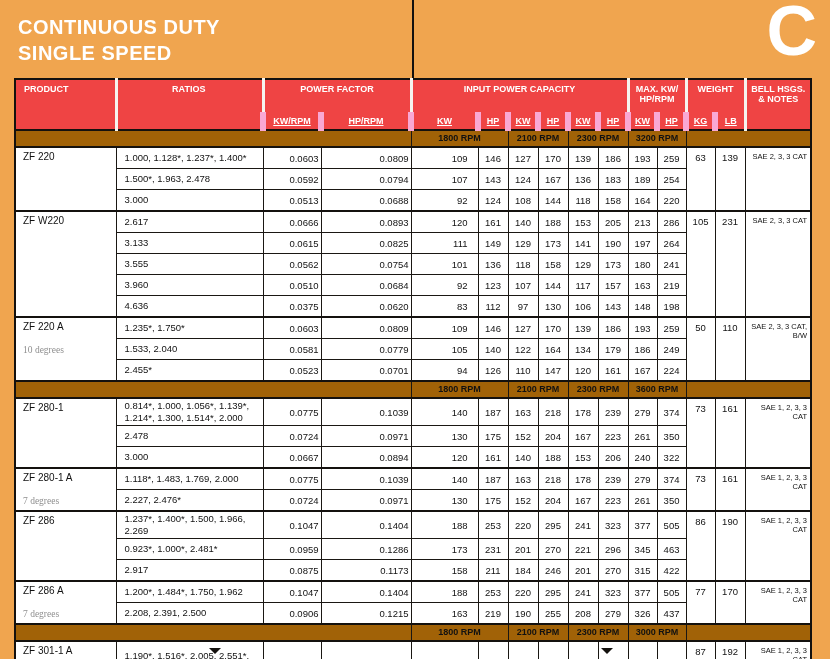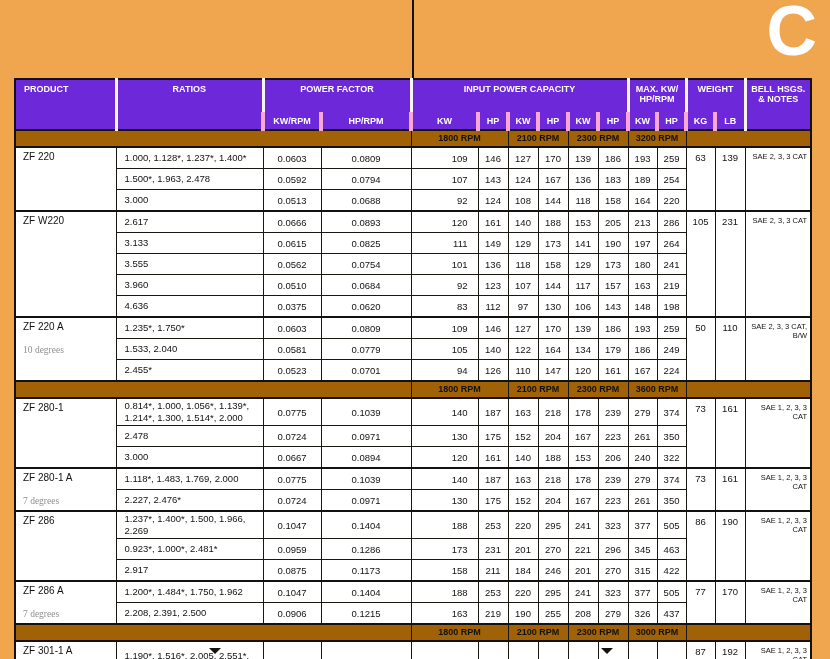--- a/index.html
+++ b/index.html
@@ -9,49 +9,53 @@
   
   .titleblock{position:absolute;left:18px;top:14px;color:#fff;font-weight:bold;
     font-size:20px;line-height:26px;letter-spacing:0.5px;}
   .fold-line-top{position:absolute;left:412px;top:0;width:2px;height:78px;background:#14110e;}
   .fold-line-bottom{position:absolute;left:412px;top:645px;width:2px;height:14px;background:#14110e;}
   .corner-letter{position:absolute;right:13px;top:-8px;color:#fff;font-weight:bold;font-size:70px;line-height:78px;}
 
   
   table.spec{position:absolute;left:14px;top:78px;width:796px;border-collapse:collapse;
     table-layout:fixed;background:#fff;border:2px solid #14110e;}
-  thead th{background:#6d28d9;color:#fff;font-size:9px;font-weight:bold;vertical-align:top;
+  thead th{background:#ef4444;color:#fff;font-size:9px;font-weight:bold;vertical-align:top;
     padding:4px 2px 2px 2px;border-left:3px solid #f6f4ef;border-top:none;border-bottom:none;border-right:none;}
-  thead tr.sub th{padding:2px;height:13px;vertical-align:middle;border-left:4px solid #f9a8d4;}
+  thead tr.sub th{padding:2px;height:13px;vertical-align:middle;border-left:6px solid #f9a8d4;text-decoration:underline;}
   thead th:first-child{border-left:none;}
   th.th-product{text-align:left;padding-left:8px;}
   thead tr.grp th{height:26px;}
 
   td{border:1px solid #1a1713;font-size:9.5px;color:#111;height:18px;padding:1px 2px;line-height:11px;background:#fff;}
   tr.sec-first td{border-top:2px solid #14110e;}
   tr.band td{background:#a16207;border-top:2px solid #14110e;border-bottom:2px solid #14110e;
     height:13px;font-weight:bold;font-size:9px;text-align:center;}
   td.product{vertical-align:top;text-align:left;padding:3px 4px 2px 7px;}
   .pname{font-weight:normal;font-size:10px;line-height:12px;}
   .psub{color:#8F8F8F;font-size:9.5px;line-height:12px;margin-top:11px;font-family:Liberation Serif, serif;}
   td.ratios{text-align:left;padding-left:8px;line-height:12px;}
-  td.pf{text-align:center;}
+  td.pf{text-align:right;}
   td.num{text-align:center;}
   td.kw1{text-align:right;padding-right:10px;margin-left:13px;}
   td.wt{vertical-align:top;text-align:center;padding-top:4px;margin-left:39px;}
   td.notes{vertical-align:top;text-align:right;font-size:7.5px;line-height:9px;padding:4px 3px;}
 
   .tri{position:absolute;width:0;height:0;border-left:6px solid transparent;
     border-right:6px solid transparent;border-top:6px solid #14110e;}
 </style>
 </head>
 <body>
 
 <div class="page">
 
+  <div class="titleblock">
+    <div>CONTINUOUS DUTY</div>
+    <div>SINGLE SPEED</div>
+  </div>
   <div class="corner-letter">C</div>
   <div class="fold-line-top"></div>
   <div class="fold-line-bottom"></div>
 
   <table class="spec">
     <colgroup>
       <col style="width:101px">
         <col style="width:147px">
         <col style="width:58px">
         <col style="width:90px">

